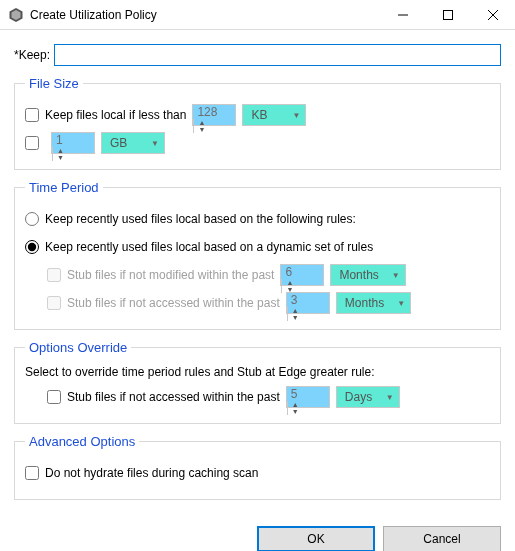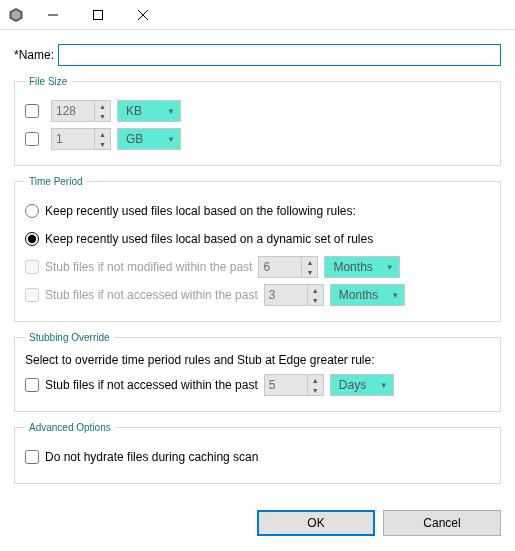--- a/index.html
+++ b/index.html
@@ -40,38 +40,38 @@
     border: 1px solid #0078d7;
     outline: none;
     padding: 0 4px;
     font-family: inherit; font-size: 12px;
   }
   fieldset {
     border: 1px solid #d9d9d9;
     margin: 0 0 10px 0;
     padding: 8px 10px 10px 10px;
   }
-  legend { padding: 0 4px; color: #0f766e; font-size: 10px; }
+  legend { padding: 0 4px; color: #1d4ed8; font-size: 13px; }
   .row { display: flex; align-items: center; margin: 4px 0; min-height: 24px; }
-  .row.indent { }
+  .row.indent { margin-left: 22px; }
   input[type=checkbox], input[type=radio] {
     width: 14px; height: 14px; margin: 0 6px 0 0;
     accent-color: #000;
   }
   input[type=checkbox]:disabled + span,
   input[type=radio]:disabled + span,
   .disabled-text { color: #a0a0a0; }
   .spin {
     display: inline-flex;
     border: 1px solid #acacac;
     background: #fff;
     height: 22px;
     margin-left: 6px;
   }
-  .spin.disabled { background: #e5e5e5; color: #6d6d6d; border-color: #c8c8c8; }
+  .spin.disabled { background: #7dd3fc; color: #6d6d6d; border-color: #c8c8c8; flex-direction: column; }
   .spin .val {
     width: 42px;
     padding: 0 4px;
     display: flex; align-items: center;
     font-size: 12px;
   }
   .spin .arrows {
     width: 16px;
     display: flex; flex-direction: column;
     border-left: 1px solid #c8c8c8;
@@ -125,20 +125,21 @@
 </head>
 <body>
 
 <div class="titlebar">
   <span class="icon">
     <svg viewBox="0 0 16 16">
         <polygon points="8,1 14.5,4.5 14.5,11.5 8,15 1.5,11.5 1.5,4.5" fill="#555"></polygon>
         <polygon points="8,3 12.5,5.5 12.5,10.5 8,13 3.5,10.5 3.5,5.5" fill="#aaa"></polygon>
       </svg>
   </span>
+  <span class="title">Create Utilization Policy</span>
   <div class="winbtn">
     <svg viewBox="0 0 10 10">
         <line x1="0" y1="5" x2="10" y2="5" stroke="#000" stroke-width="1"></line>
       </svg>
   </div>
   <div class="winbtn">
     <svg viewBox="0 0 10 10">
         <rect x="0.5" y="0.5" width="9" height="9" fill="none" stroke="#000" stroke-width="1"></rect>
       </svg>
   </div>
@@ -146,28 +147,29 @@
     <svg viewBox="0 0 10 10">
         <line x1="0" y1="0" x2="10" y2="10" stroke="#000" stroke-width="1"></line>
         <line x1="10" y1="0" x2="0" y2="10" stroke="#000" stroke-width="1"></line>
       </svg>
   </div>
 </div>
 
 <div class="content">
 
   <div class="namerow">
-    <label>*Name:</label>
+    <label>*Keep:</label>
     <input type="text" value="" style="">
   </div>
 
   <fieldset>
     <legend>File Size</legend>
     <div class="row">
       <input type="checkbox" style="">
+      <span>Keep files local if less than</span>
       <span class="spin disabled">
         <span class="val">128</span>
         <span class="arrows">
             <div>▲</div>
             <div>▼</div>
           </span>
       </span>
       <span class="combo">
         <span class="clabel">KB</span>
         <span class="carrow">▼</span>
@@ -225,21 +227,21 @@
           </span>
       </span>
       <span class="combo">
         <span class="clabel">Months</span>
         <span class="carrow">▼</span>
       </span>
     </div>
   </fieldset>
 
   <fieldset>
-    <legend>Stubbing Override</legend>
+    <legend>Options Override</legend>
     <div class="desc">Select to override time period rules and Stub at Edge greater rule:</div>
     <div class="row indent">
       <input type="checkbox" style="">
       <span>Stub files if not accessed within the past</span>
       <span class="spin disabled">
         <span class="val">5</span>
         <span class="arrows">
             <div>▲</div>
             <div>▼</div>
           </span>

